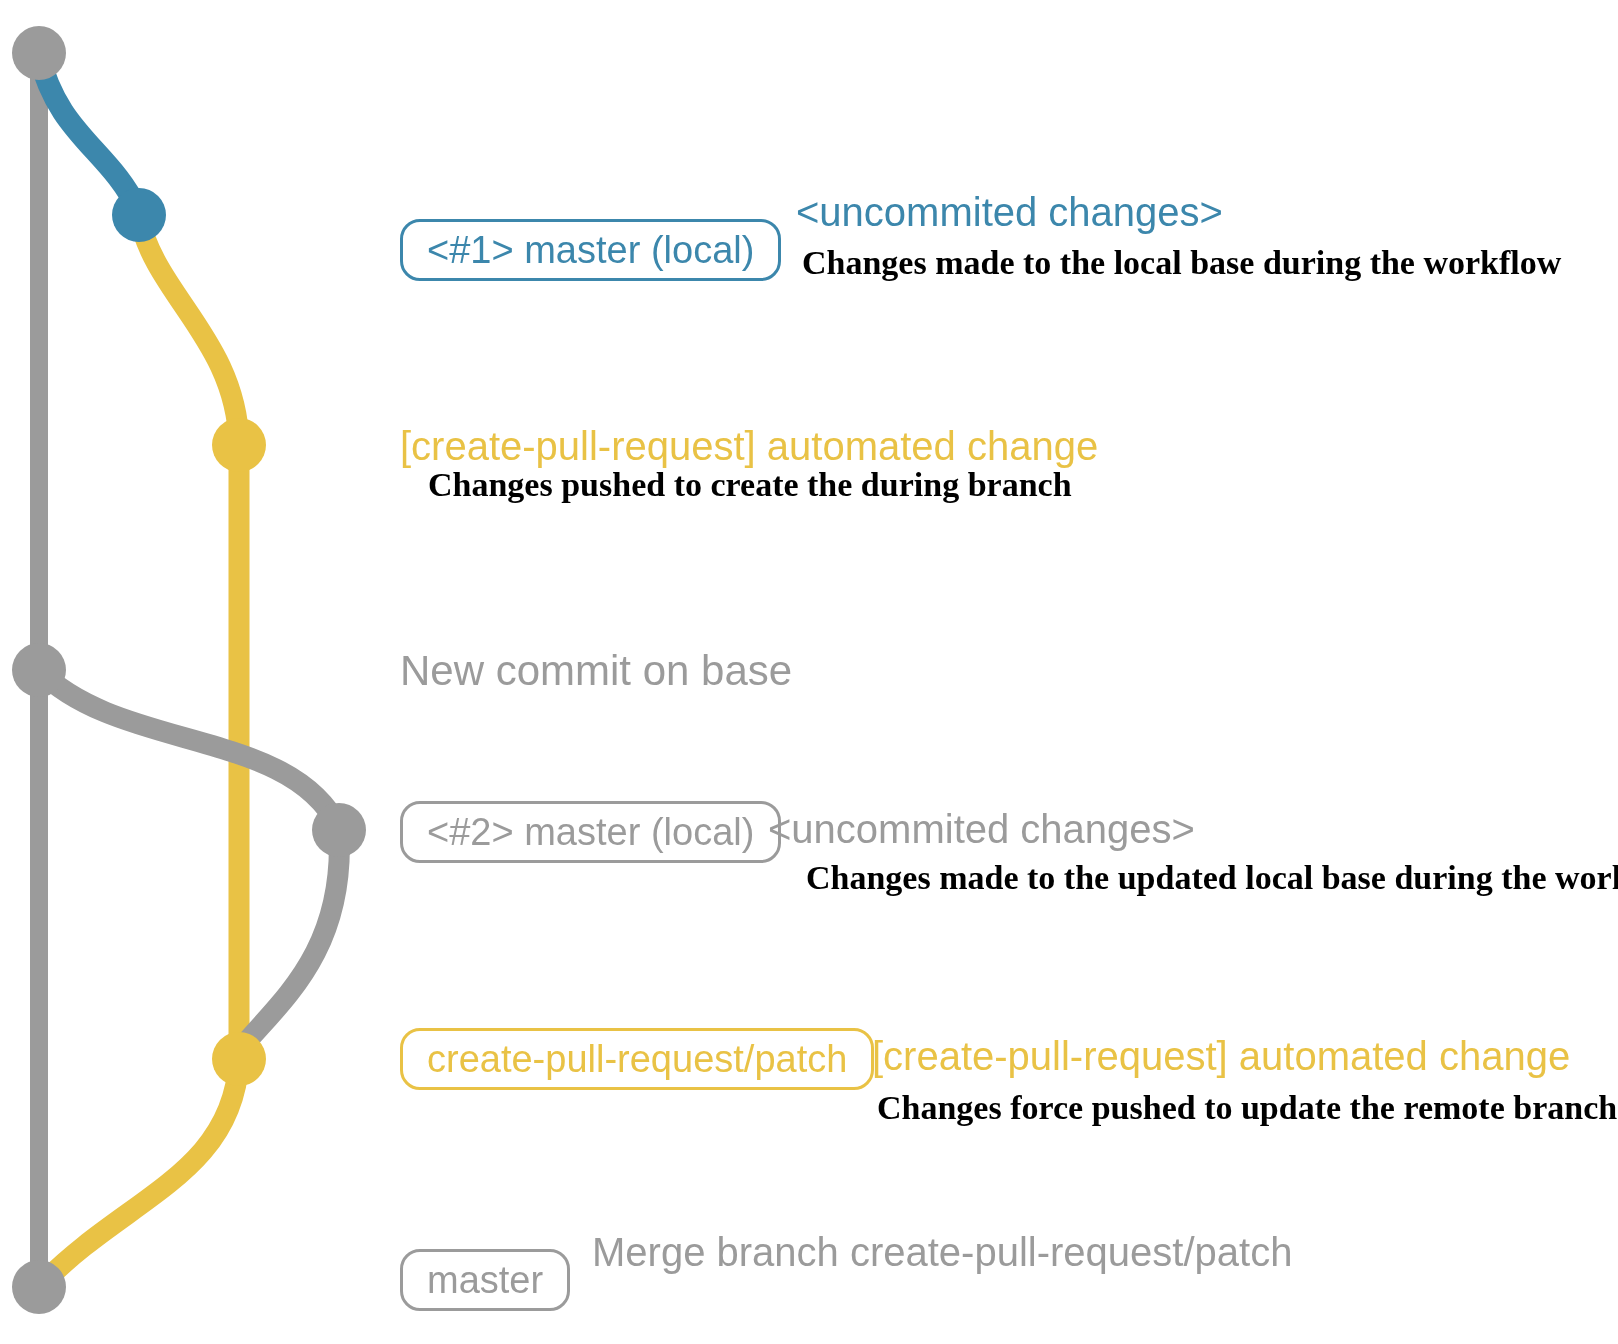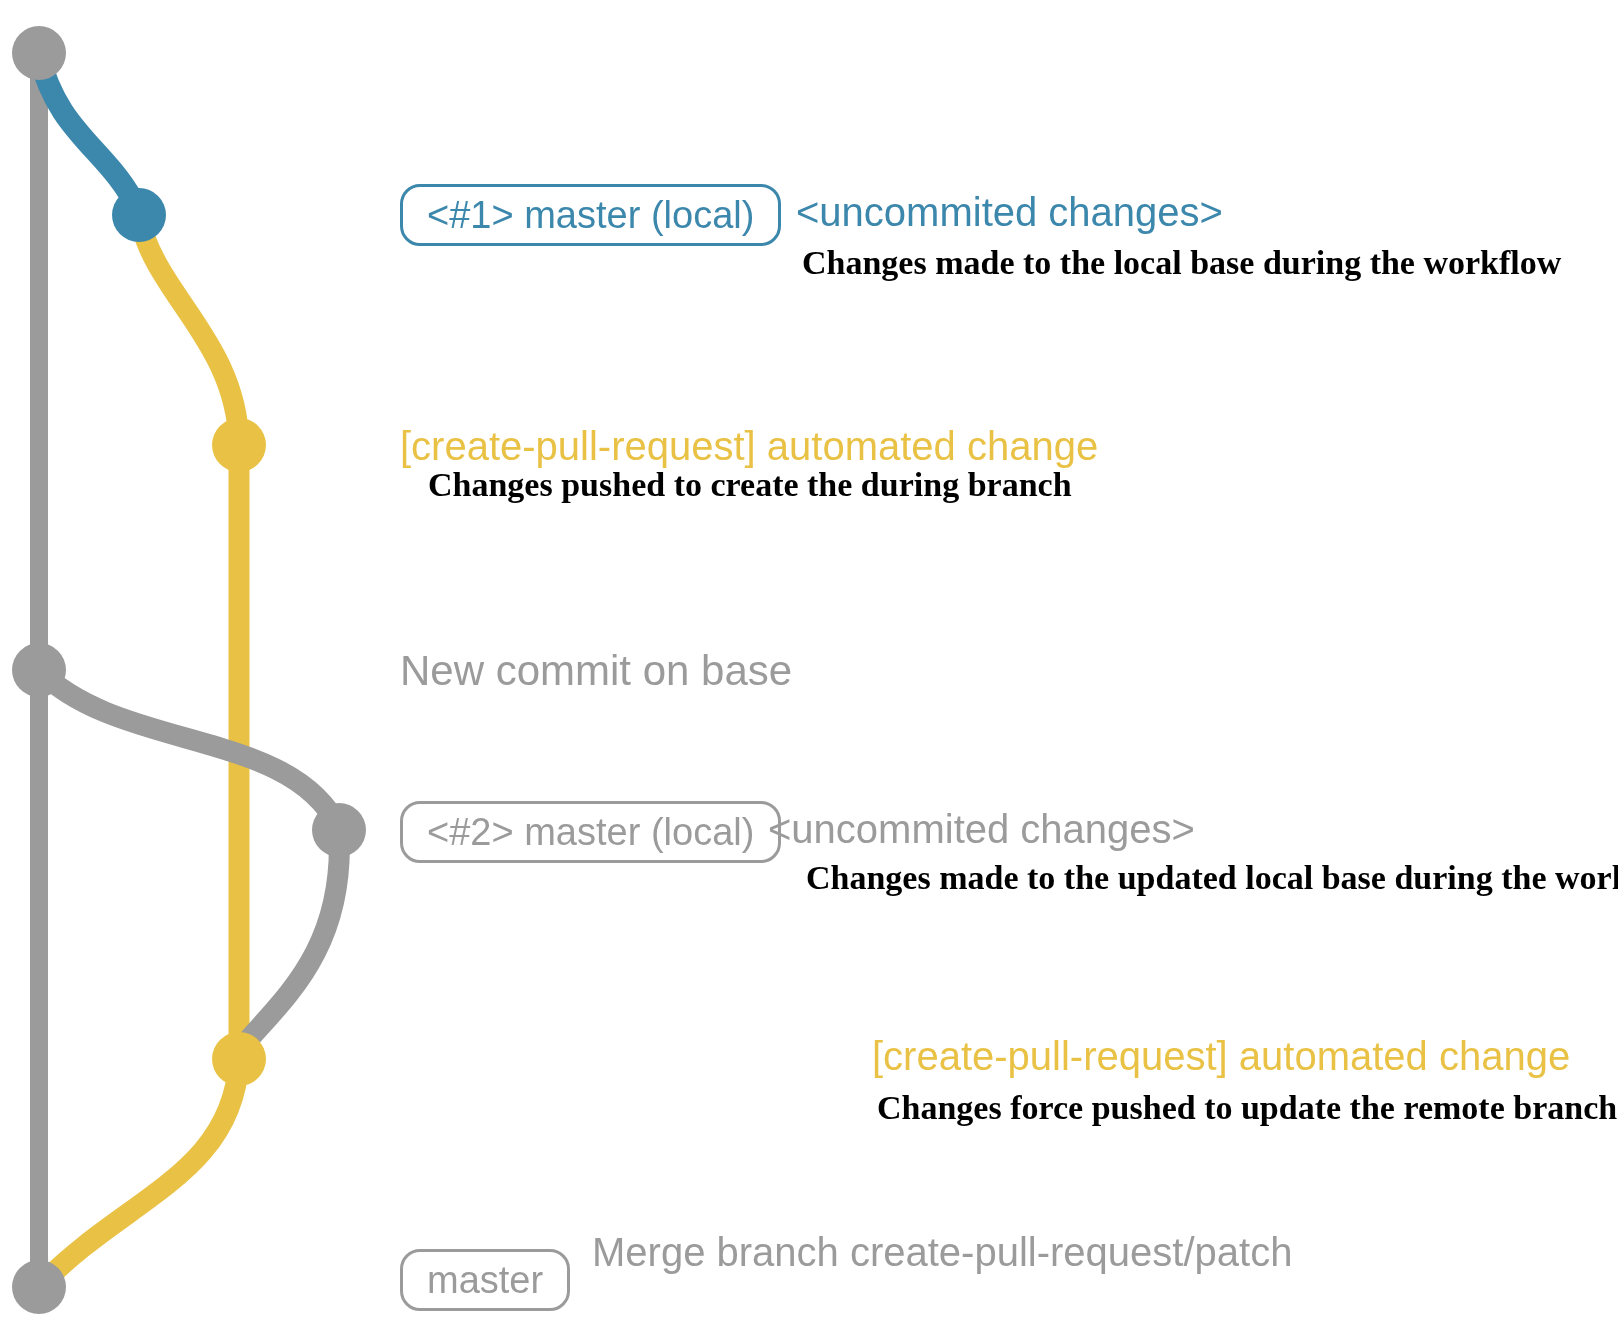--- a/index.html
+++ b/index.html
@@ -36,21 +36,21 @@
   .badge{
     position:absolute;
     display:inline-flex;align-items:center;
     height:56px;
     padding:0 24px;
     border:3px solid;
     border-radius:20px;
     font-size:38px;
     white-space:nowrap;
   }
-  .badge.blue{color:var(--blue);border-color:var(--blue);}
+  .badge.blue{color:var(--blue);border-color:var(--blue);margin-top:35px;}
   .badge.yellow{color:var(--yellow);border-color:var(--yellow);}
   .badge.gray{color:var(--gray);border-color:var(--gray);}
   .caption{
     position:absolute;
     font-family:"Liberation Serif", serif;
     font-size:34px;line-height:40px;
     color:var(--ink);
     white-space:nowrap;
     font-weight:bold;
   }
@@ -92,19 +92,20 @@
 
   <div class="message yellow" style="left:400px;top:424px">[create-pull-request] automated change</div>
   <div class="caption" style="left:428px;top:465px">Changes pushed to create the during branch</div>
 
   <div class="annotation" style="left:400px;top:648px">New commit on base</div>
 
   <div class="badge gray" style="left:400px;top:801px">&lt;#2&gt; master (local)</div>
   <div class="message gray" style="left:768px;top:807px">&lt;uncommited changes&gt;</div>
   <div class="caption" style="left:806px;top:858px">Changes made to the updated local base during the workflow</div>
 
+  <div class="badge yellow" style="left:400px;top:1028px">create-pull-request/patch</div>
   <div class="message yellow" style="left:872px;top:1034px">[create-pull-request] automated change</div>
   <div class="caption" style="left:877px;top:1088px">Changes force pushed to update the remote branch</div>
 
   <div class="badge gray" style="left:400px;top:1249px">master</div>
   <div class="message gray" style="left:592px;top:1230px">Merge branch create-pull-request/patch</div>
 
 </div>
 
 </body></html>

